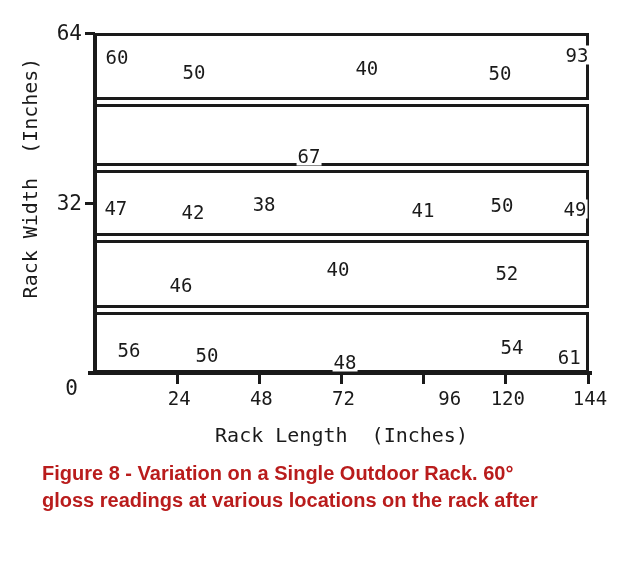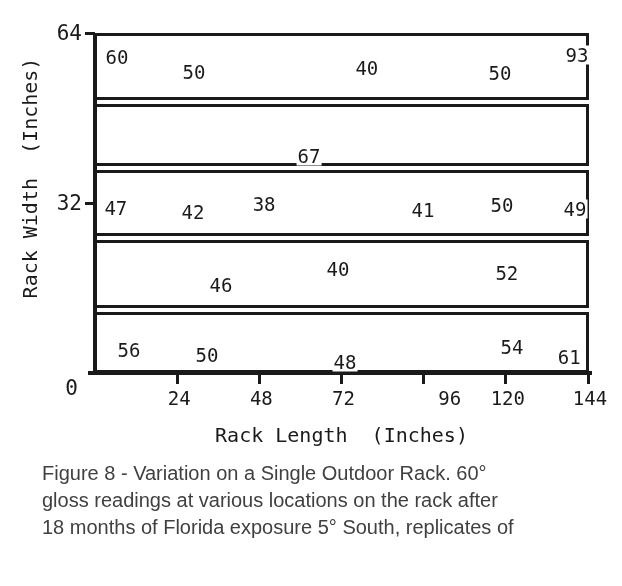--- a/index.html
+++ b/index.html
@@ -12,22 +12,22 @@
   .tick{position:absolute;background:#1a1a1a;}
   .xticklab{position:absolute;width:44px;text-align:center;font-size:19px;line-height:22px;}
   .yticklab{position:absolute;width:44px;text-align:right;font-size:21px;line-height:22px;}
   .pt{position:absolute;font-size:19px;line-height:19px;white-space:nowrap;
       transform:translate(-50%,-50%);background:#fff;padding:0 1px;}
   .xlabel{position:absolute;left:95px;top:423px;width:493px;text-align:center;
           font-size:20px;white-space:pre;}
   .ylabel{position:absolute;left:30px;top:178px;font-size:20px;white-space:pre;
           transform:translate(-50%,-50%) rotate(-90deg);}
   .caption{position:absolute;left:42px;top:460px;width:552px;
-           font-family:"Liberation Sans",sans-serif;font-weight:normal;
-           font-size:20px;line-height:27px;color:#404040;}
+           font-family:"Liberation Sans",sans-serif;font-weight:bold;
+           font-size:20px;line-height:27px;color:#b91c1c;}
 </style>
 </head>
 <body>
 
 <div class="figure">
   <div class="plot" id="plot">
     <div class="ylabel">Rack Width  (Inches)</div>
     <div class="xlabel">Rack Length  (Inches)</div>
   <div class="band" style="left: 93px; top: 33px; width: 496px; height: 67.0625px;"></div>
       <div class="band" style="left: 93px; top: 104.062px; width: 496px; height: 61.875px;"></div>
@@ -58,27 +58,26 @@
       <div class="pt" style="left: 366.835px; top: 68.0625px;">40</div>
       <div class="pt" style="left: 500.013px; top: 73.375px;">50</div>
       <div class="pt" style="left: 577.044px; top: 55.3125px;">93</div>
       <div class="pt" style="left: 308.976px; top: 156.25px;">67</div>
       <div class="pt" style="left: 115.884px; top: 208.312px;">47</div>
       <div class="pt" style="left: 193px; top: 212.031px;">42</div>
       <div class="pt" style="left: 264.126px; top: 204.062px;">38</div>
       <div class="pt" style="left: 422.982px; top: 209.906px;">41</div>
       <div class="pt" style="left: 502.067px; top: 205.125px;">50</div>
       <div class="pt" style="left: 574.99px; top: 208.844px;">49</div>
-      <div class="pt" style="left: 180.933px; top: 284.812px; margin-left: 40px;">46</div>
+      <div class="pt" style="left: 180.933px; top: 284.812px;">46</div>
       <div class="pt" style="left: 338.076px; top: 268.875px;">40</div>
       <div class="pt" style="left: 506.86px; top: 273.125px;">52</div>
       <div class="pt" style="left: 128.894px; top: 350.156px;">56</div>
       <div class="pt" style="left: 206.952px; top: 354.938px;">50</div>
       <div class="pt" style="left: 344.924px; top: 361.844px;">48</div>
       <div class="pt" style="left: 511.996px; top: 346.969px;">54</div>
       <div class="pt" style="left: 569.17px; top: 357.062px;">61</div>
     </div>
   <div class="caption" id="caption">
       <div>Figure 8 - Variation on a Single Outdoor Rack. 60°</div>
       <div>gloss readings at various locations on the rack after</div>
-      <div>18 months of Florida exposure 5° South, replicates of</div>
     </div>
 </div>
 
 </body></html>

